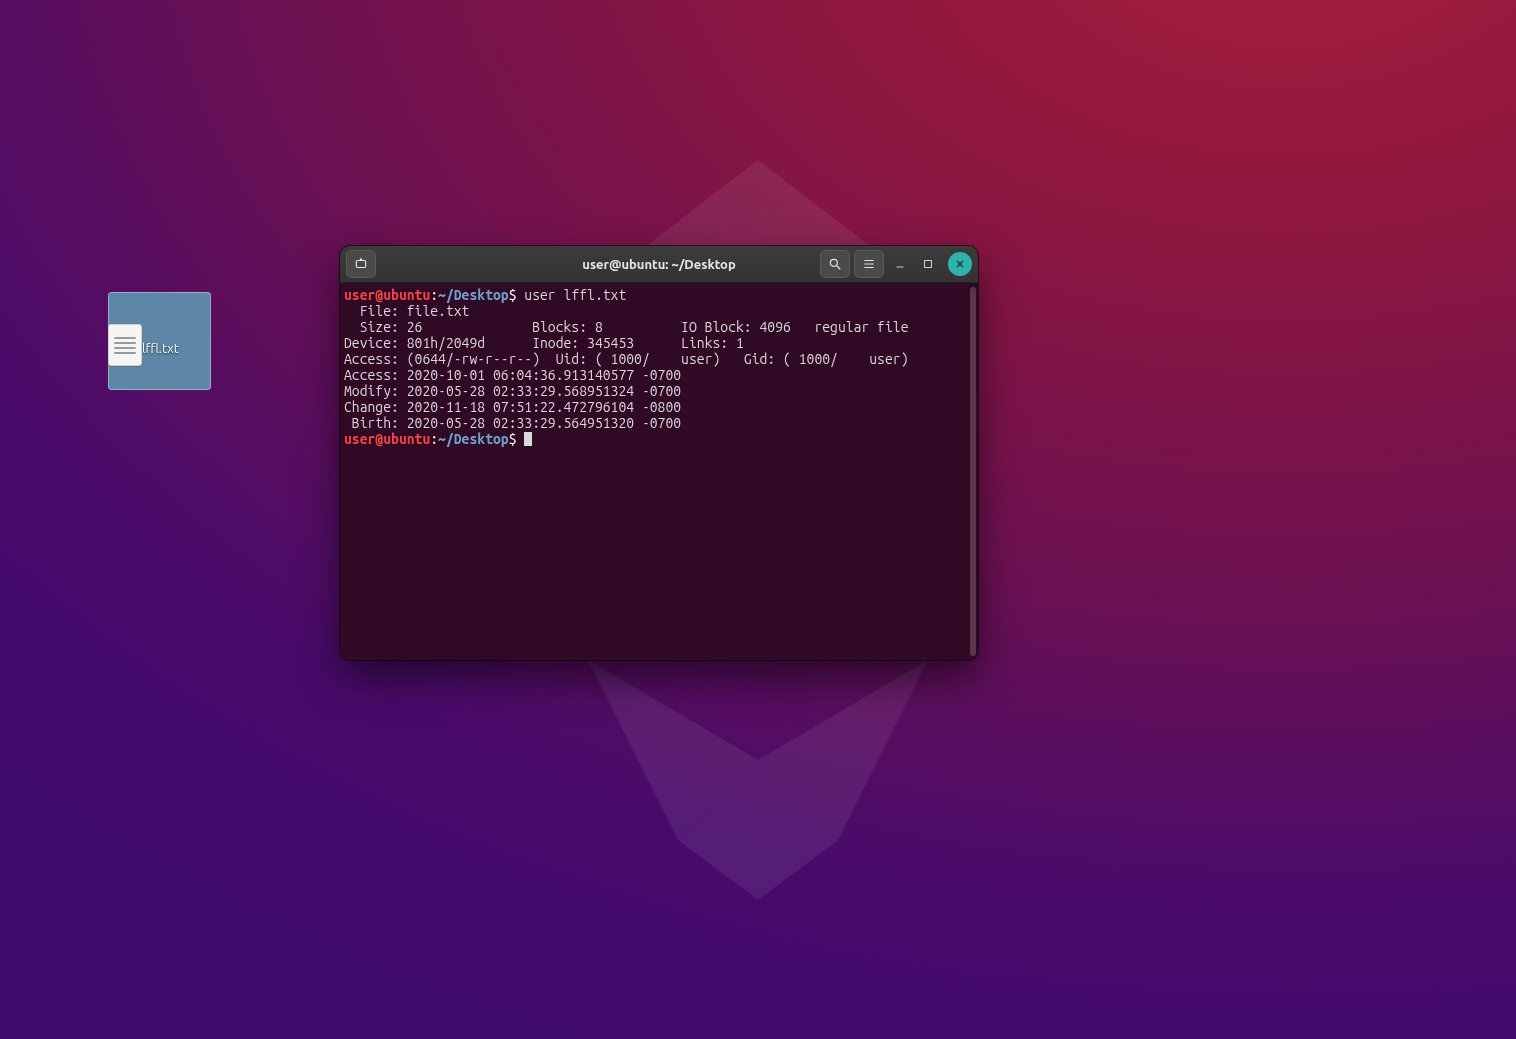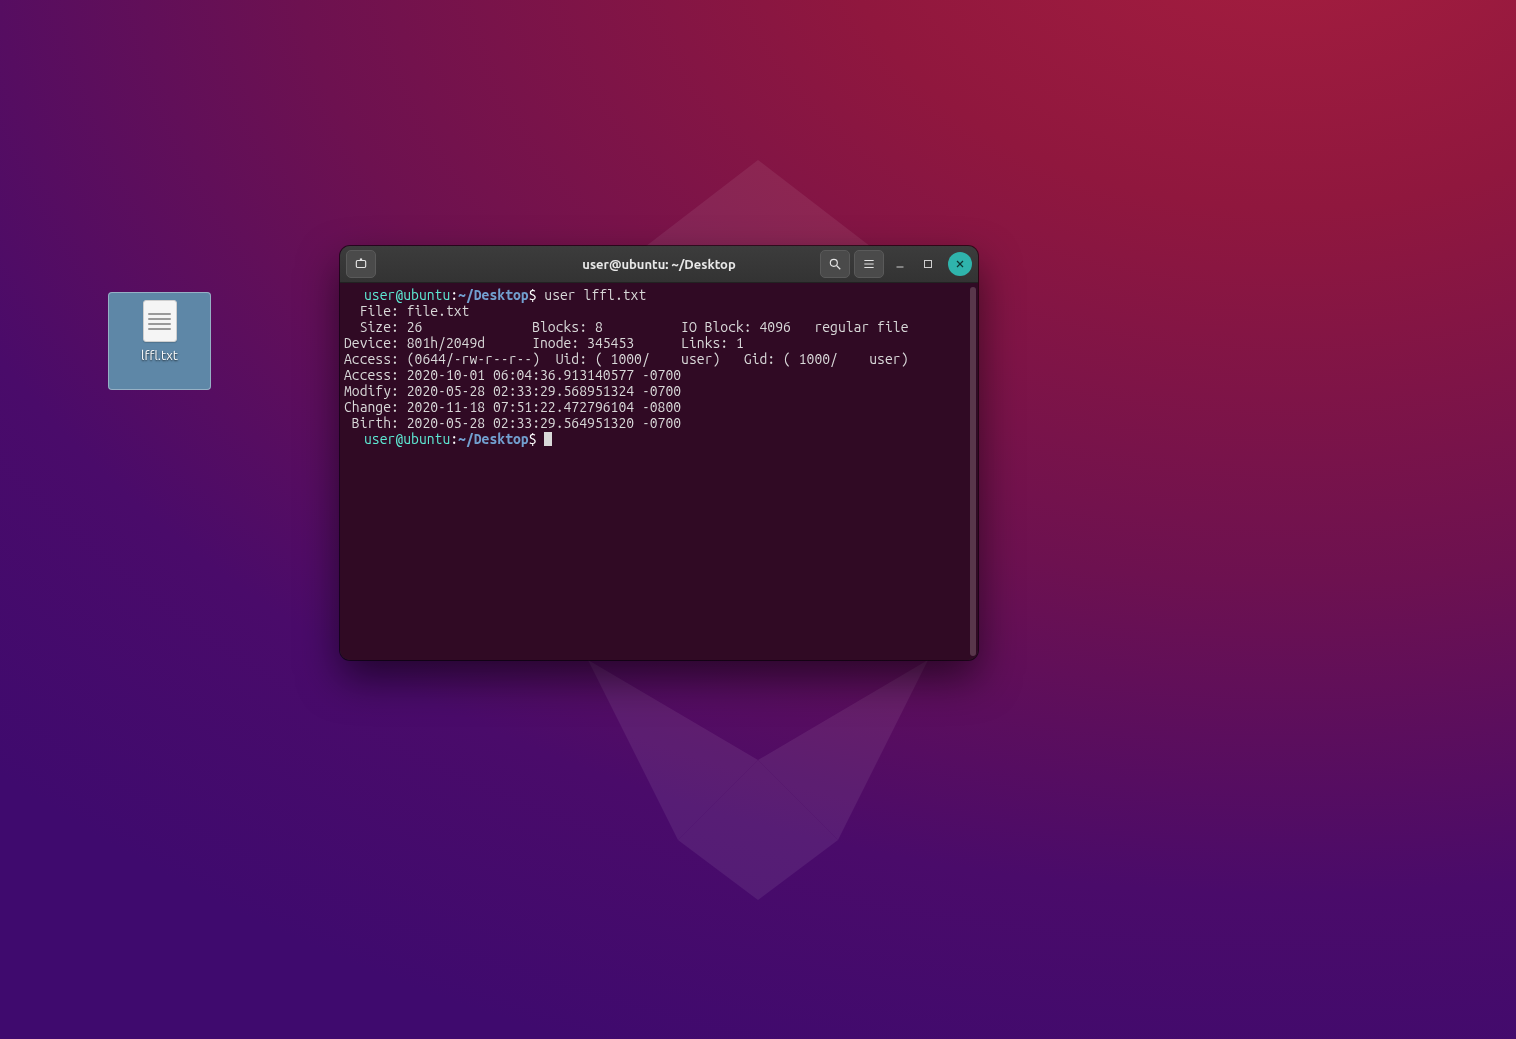--- a/index.html
+++ b/index.html
@@ -30,21 +30,21 @@
 
   
   .desktop-icon {
     position: absolute;
     left: 108px; top: 292px;
     width: 103px; height: 90px;
     border-radius: 4px;
     background: #5e87a7;
     box-shadow: inset 0 0 0 1px rgba(255,255,255,0.35);
     display: flex;
-    flex-direction: column;
+    flex-direction: row;
     align-items: center;
     justify-content: flex-start;
     padding-top: 8px;
     cursor: pointer;
     user-select: none;
   }
   .desktop-icon .file-glyph {
     width: 32px; height: 40px;
     background: #f5f5f5;
     border-radius: 3px;
@@ -137,21 +137,21 @@
   }
   .terminal-body .scrollbar {
     position: absolute;
     right: 2px; top: 4px;
     width: 6px; height: calc(100% - 8px);
     background: #6b4a5d;
     border-radius: 3px;
     opacity: .7;
   }
 
-  .prompt-user { color: #5eead4; font-weight: normal; margin-left: 20px; }
+  .prompt-user { color: #ef4444; font-weight: bold; }
   .prompt-colon { color: #ffffff; }
   .prompt-path { color: #729fcf; font-weight: bold; text-align: right; }
   .prompt-dollar { color: #ffffff; }
   .cursor {
     display: inline-block;
     width: 8px; height: 14px;
     background: #d9d9d9;
     vertical-align: -2px;
   }
 </style>

